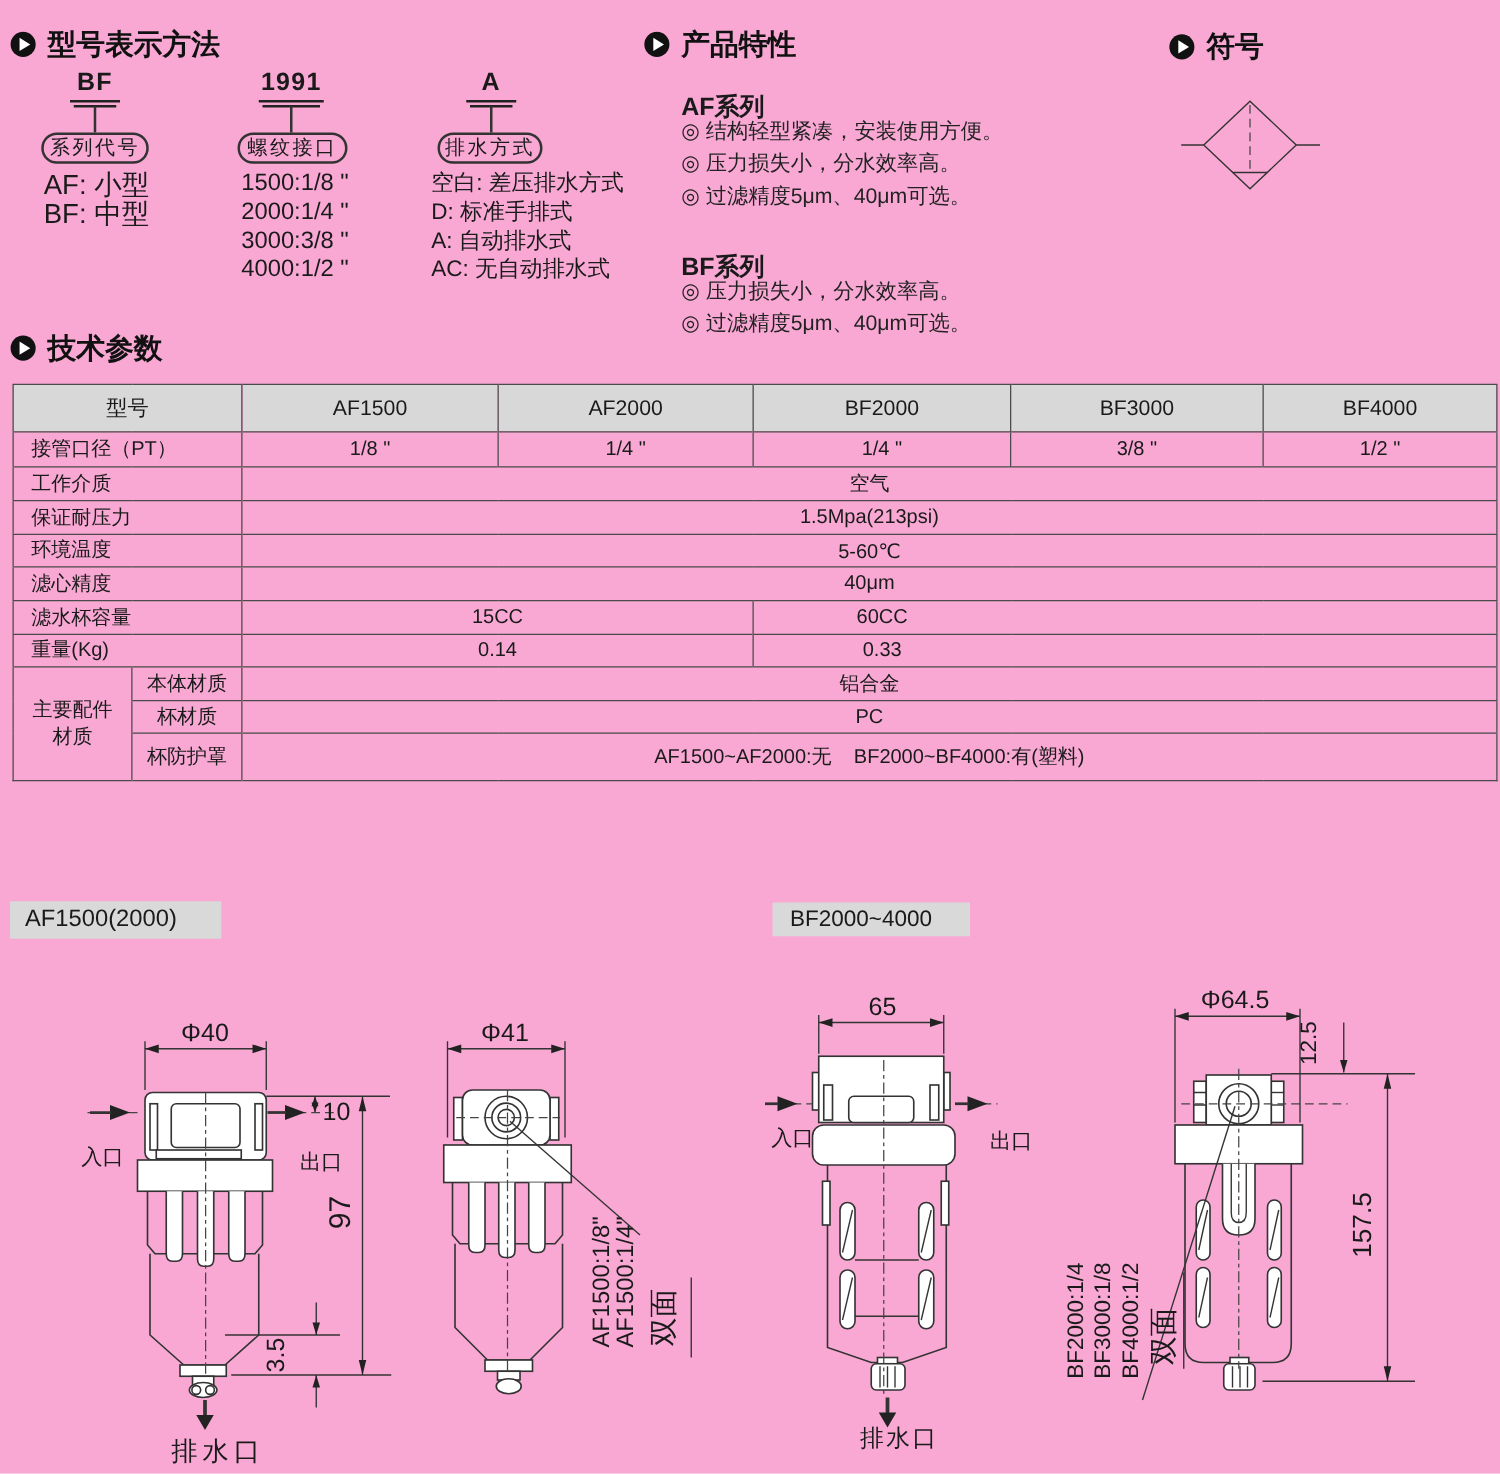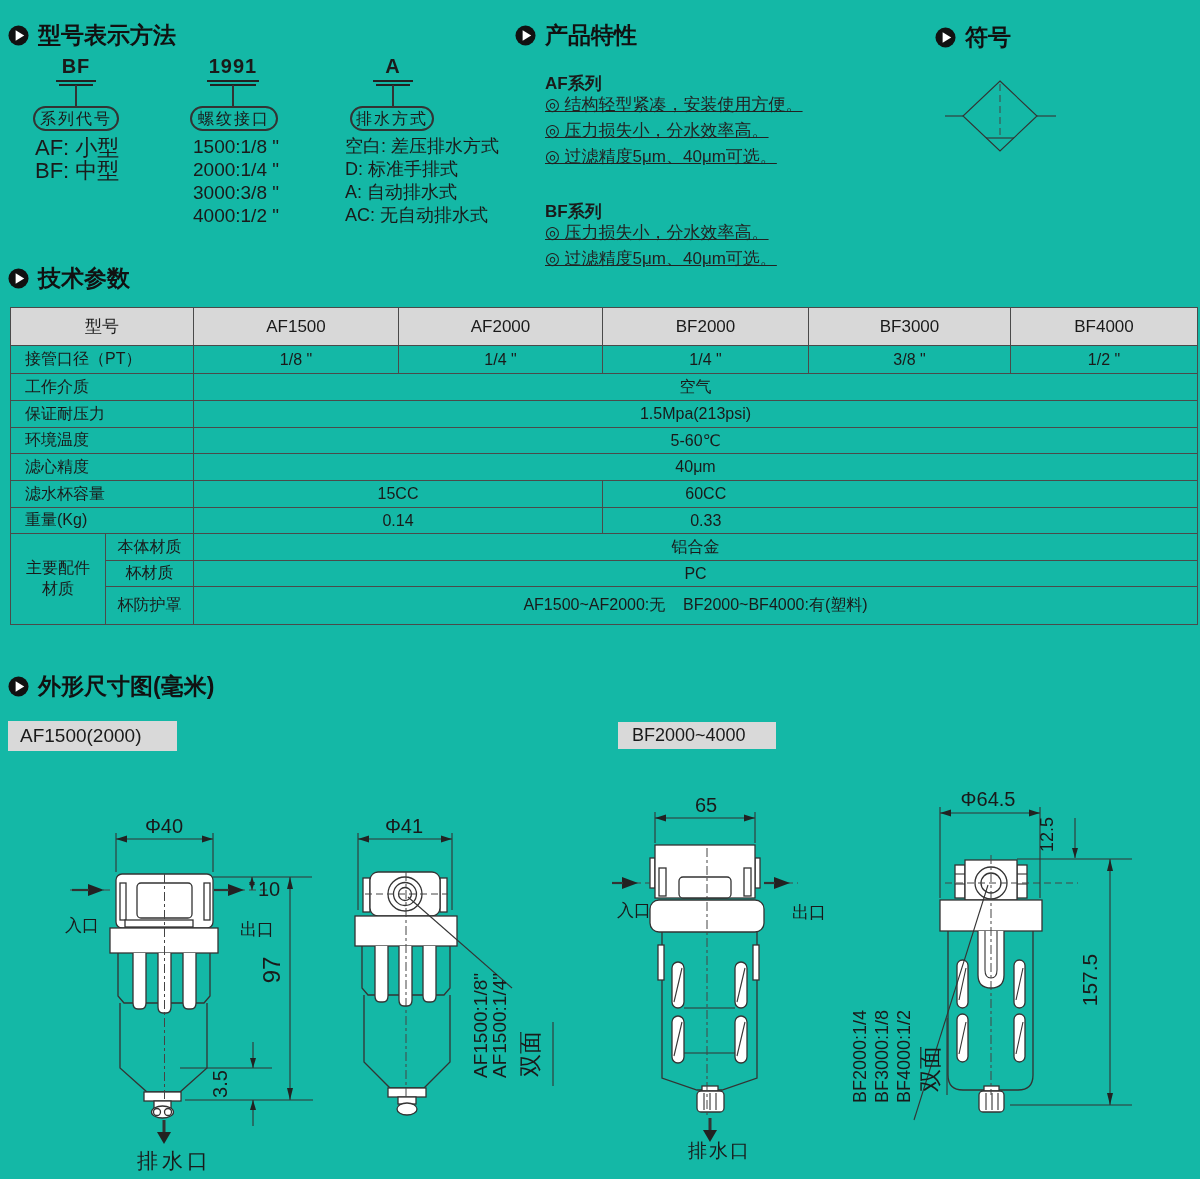--- a/index.html
+++ b/index.html
@@ -1,27 +1,27 @@
 <!DOCTYPE html>
 <html><head>
 <meta charset="utf-8">
 <style>
   html,body{margin:0;padding:0;background:#fff;}
   body{font-family:"Liberation Sans","DejaVu Sans",sans-serif;color:#1a1a1a;}
-  #page{position:relative;width:1200px;height:1179px;background:#14b8a6;overflow:hidden;}
+  #page{position:relative;width:1200px;height:1179px;background:#f9a8d4;overflow:hidden;}
   .abs{position:absolute;}
   .sec-title{display:flex;align-items:center;gap:9px;font-weight:bold;font-size:23px;color:#111;}
   .sec-title .ic{width:21px;height:21px;flex:0 0 auto;}
   .code{font-weight:bold;font-size:20px;text-align:center;letter-spacing:1px;}
   .uline{height:2px;background:#222;margin:2px auto 0 auto;}
   .vconn{width:0;border-left:2px solid #333;}
   .pill{border:2px solid #333;border-radius:13px;text-align:center;font-size:16px;letter-spacing:2px;line-height:21px;}
   .mitems div{white-space:nowrap;}
-  .fhead{font-weight:bold;font-size:17px;}
-  .fbullets div{font-size:17px;line-height:26px;white-space:nowrap;color:#222;text-decoration:underline;}
+  .fhead{font-weight:bold;font-size:20px;}
+  .fbullets div{font-size:17px;line-height:26px;white-space:nowrap;color:#222;}
   table.specs{border-collapse:collapse;table-layout:fixed;width:1187px;font-size:16px;}
   table.specs td{border-top:1px solid #4a4a4a;text-align:center;vertical-align:middle;padding:0;overflow:hidden;}
   table.specs{border:1px solid #4a4a4a;}
   table.specs .vl{border-left:1px solid #4a4a4a;}
   table.specs tr.head td{background:#d8d8d8;font-size:17px;}
   table.specs td.lab{text-align:left;padding-left:14px;}
   table.specs td.pre{white-space:pre;}
   .graybox{background:#d9d9d9;font-size:19px;display:flex;align-items:center;}
   svg text{fill:#1a1a1a;}
   svg .ln{stroke:#333;stroke-width:1.3;fill:none;}
@@ -194,27 +194,20 @@
       <td class="vl">杯材质</td>
       <td colspan="5" class="vl">PC</td>
     </tr>
     <tr style="height:38px;">
       <td class="vl">杯防护罩</td>
       <td colspan="5" class="vl pre">AF1500~AF2000:无    BF2000~BF4000:有(塑料)</td>
     </tr>
   </tbody>
     </table>
 
-  <div class="abs sec-title" style="left:8px;top:671px;">
-    <svg class="ic" viewBox="0 0 22 22">
-      <circle cx="11" cy="11" r="10.5" fill="#111"></circle>
-        <polygon points="8,5.5 17,11 8,16.5" fill="#fff"></polygon>
-    </svg>
-    <span>外形尺寸图(毫米)</span>
-  </div>
 
   <div class="abs graybox" style="left:8px;top:721px;width:157px;height:30px;padding-left:12px;">AF1500(2000)</div>
   <div class="abs graybox" style="left:618px;top:722px;width:144px;height:27px;padding-left:14px;font-size:18px;">BF2000~4000</div>
 
   <svg class="abs" style="left:55px;top:795px;width:265px;height:384px;" viewBox="55 795 265 384">
     <g>
       <rect class="fillw" x="116" y="874" width="97" height="54" rx="6"></rect>
       <rect class="thin fillw" x="120" y="883" width="6" height="37"></rect>
       <rect class="thin fillw" x="204" y="883" width="6" height="37"></rect>
       <rect class="ln fillw" x="137" y="883" width="55" height="35" rx="4"></rect>

